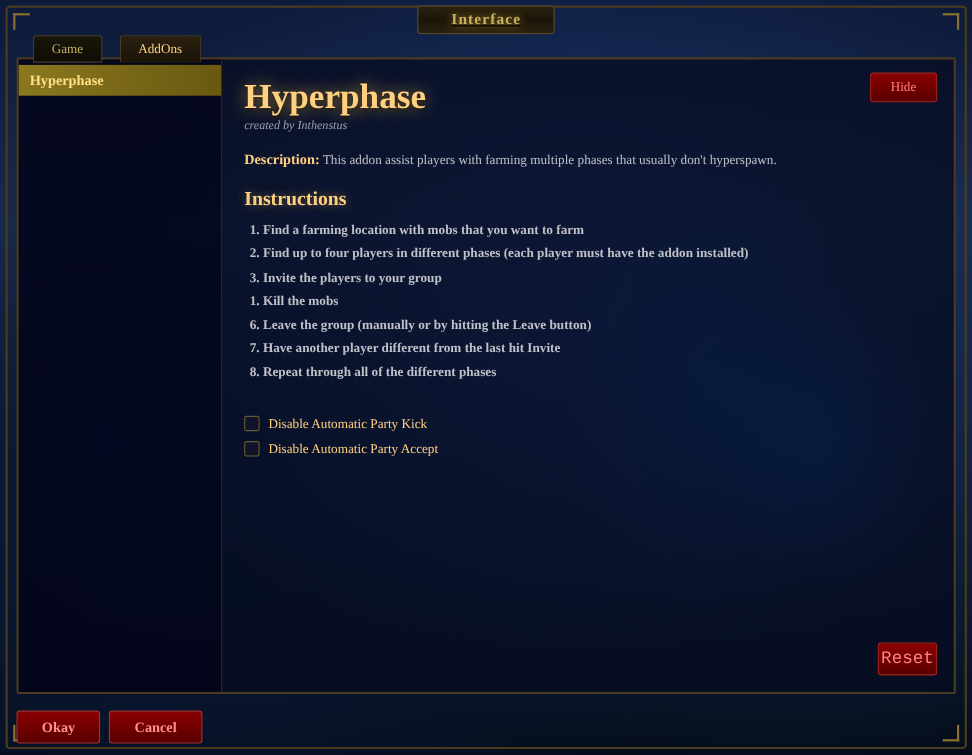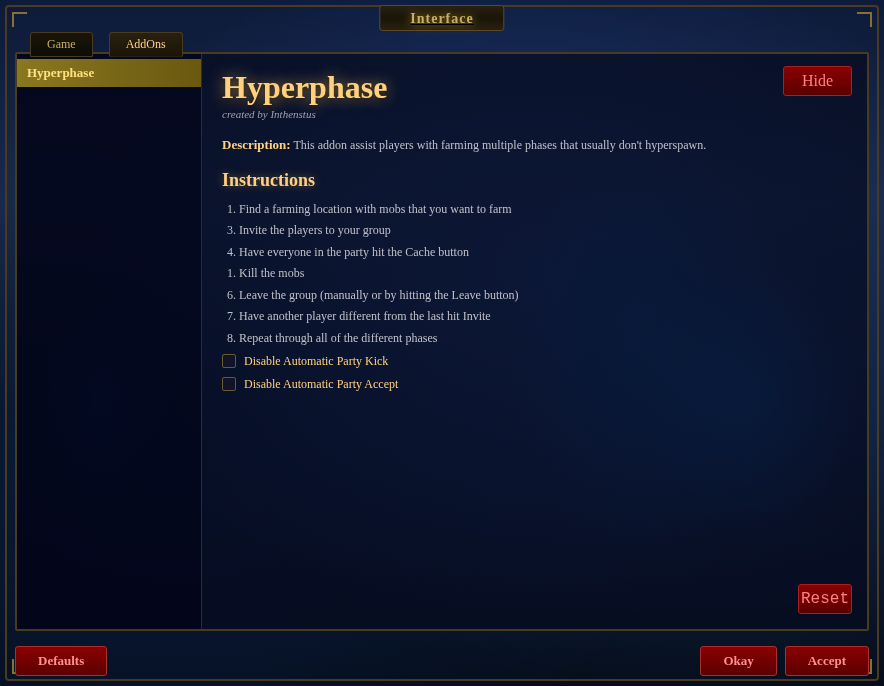--- a/index.html
+++ b/index.html
@@ -161,21 +161,21 @@
     
     .hide-btn {
       position: absolute;
       top: 12px;
       right: 15px;
       background: linear-gradient(180deg, #8a0000 0%, #5a0000 100%);
       border: 1px solid #aa2020;
       border-radius: 3px;
       color: #ff8080;
       padding: 5px 18px;
-      font-size: 16px;
+      font-size: 12px;
       cursor: pointer;
       font-family: 'Times New Roman', serif;
       text-align: center;
     }
 
     
     .desc-label {
       color: #ffd080;
       font-weight: bold;
       font-size: 13px;
@@ -194,21 +194,22 @@
       color: #ffd080;
       font-size: 18px;
       font-weight: bold;
       margin-bottom: 8px;
       text-shadow: 0 0 10px rgba(255, 200, 80, 0.4);
     }
 
     .instructions-list {
       list-style: none;
       padding: 0;
-      margin-bottom: 4px;
+      margin-bottom: 28px;
+      font-weight: bold;
     }
 
     .instructions-list li {
       font-size: 12px;
       color: #c0c0c8;
       line-height: 1.8;
       padding-left: 5px;
     }
 
     
@@ -364,22 +365,22 @@
 
     <button class="hide-btn">Hide</button>
 
     <div class="desc-text">
       <span class="desc-label">Description:</span><span> This addon assist players with farming multiple phases that usually don't hyperspawn.</span>
     </div>
 
     <div class="instructions-title">Instructions</div>
     <ul class="instructions-list">
       <li>1.  Find a farming location with mobs that you want to farm</li>
+      <li>2.  Find up to four players in different phases (each player must have the addon installed)</li>
       <li>3.  Invite the players to your group</li>
-      <li>4.  Have everyone in the party hit the Cache button</li>
       <li>1.  Kill the mobs</li>
       <li>6.  Leave the group (manually or by hitting the Leave button)</li>
       <li>7.  Have another player different from the last hit Invite</li>
       <li>8.  Repeat through all of the different phases</li>
     </ul>
 
 
     <div class="option-row">
       <div class="checkbox"></div>
       <span class="option-label">Disable Automatic Party Kick</span>
@@ -388,18 +389,17 @@
     <div class="option-row">
       <div class="checkbox"></div>
       <span class="option-label">Disable Automatic Party Accept</span>
     </div>
 
     <button class="reset-btn">Reset</button>
   </div>
 </div>
 
 <div class="bottom-bar">
-  <button class="bottom-btn btn-defaults">Defaults</button>
   <div class="bottom-right-btns">
     <button class="bottom-btn btn-okay">Okay</button>
-    <button class="bottom-btn btn-cancel">Accept</button>
+    <button class="bottom-btn btn-cancel">Cancel</button>
   </div>
 </div>
 
 </body></html>

